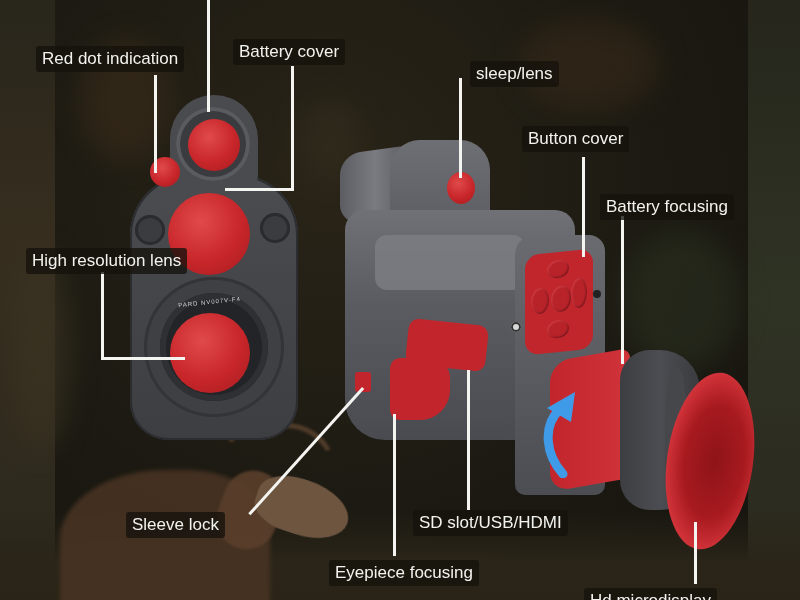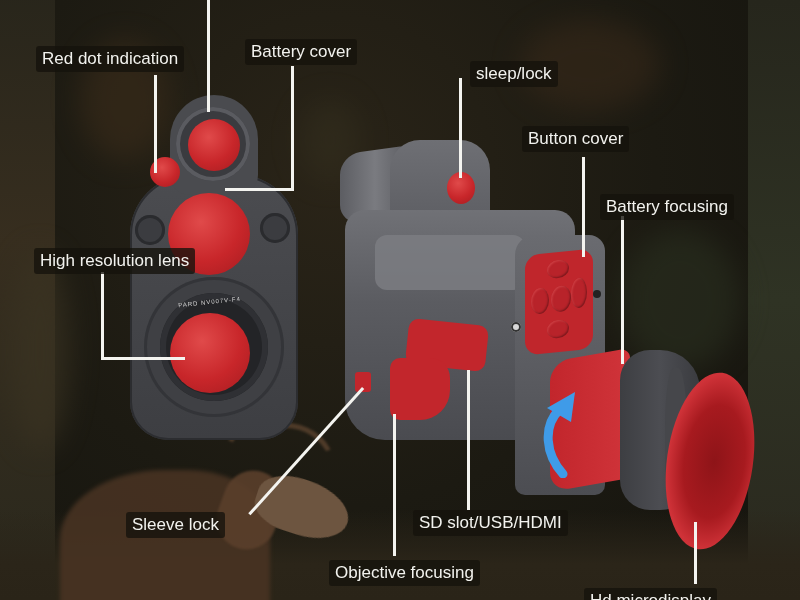--- a/index.html
+++ b/index.html
@@ -122,21 +122,21 @@
 <div class="line" style="left:101px;top:357px;width:84px;height:3px"></div>
 <div class="line" style="left:459px;top:78px;width:3px;height:100px"></div>
 <div class="line" style="left:582px;top:157px;width:3px;height:100px"></div>
 <div class="line" style="left:621px;top:216px;width:3px;height:148px"></div>
 <div class="line" style="left:467px;top:370px;width:3px;height:140px"></div>
 <div class="line" style="left:393px;top:414px;width:3px;height:142px"></div>
 <div class="line" style="left:196px;top:387px;width:3px;height:170px;transform-origin:top left;transform:rotate(42deg);left:362px;"></div>
 <div class="line" style="left:694px;top:522px;width:3px;height:62px"></div>
 
 <div class="label" style="left:36px;top:46px">Red dot indication</div>
-<div class="label" style="left:245px;top:39px">Battery cover</div>
-<div class="label" style="left:34px;top:248px">High resolution lens</div>
-<div class="label" style="left:470px;top:61px">sleep/lock</div>
+<div class="label" style="left:233px;top:39px">Battery cover</div>
+<div class="label" style="left:26px;top:248px">High resolution lens</div>
+<div class="label" style="left:470px;top:61px">sleep/lens</div>
 <div class="label" style="left:522px;top:126px">Button cover</div>
 <div class="label" style="left:600px;top:194px">Battery focusing</div>
 <div class="label" style="left:413px;top:510px">SD slot/USB/HDMI</div>
 <div class="label" style="left:126px;top:512px">Sleeve lock</div>
-<div class="label" style="left:329px;top:560px">Objective focusing</div>
+<div class="label" style="left:329px;top:560px">Eyepiece focusing</div>
 <div class="label" style="left:584px;top:588px">Hd microdisplay</div>
 
 </body></html>

